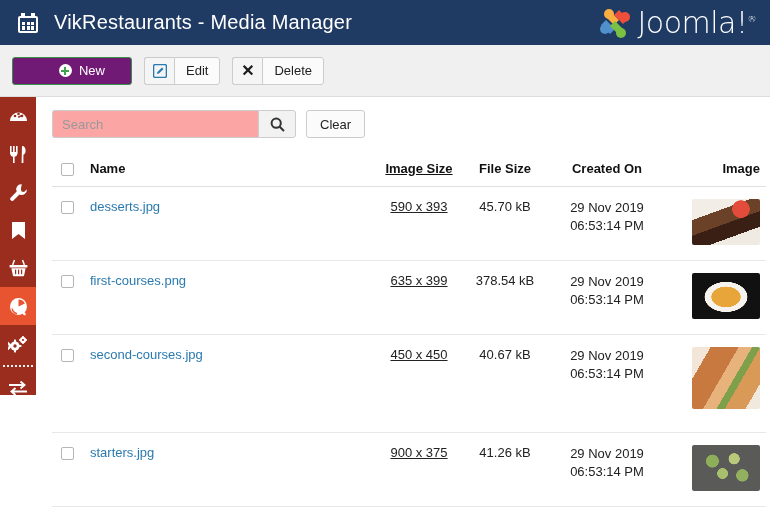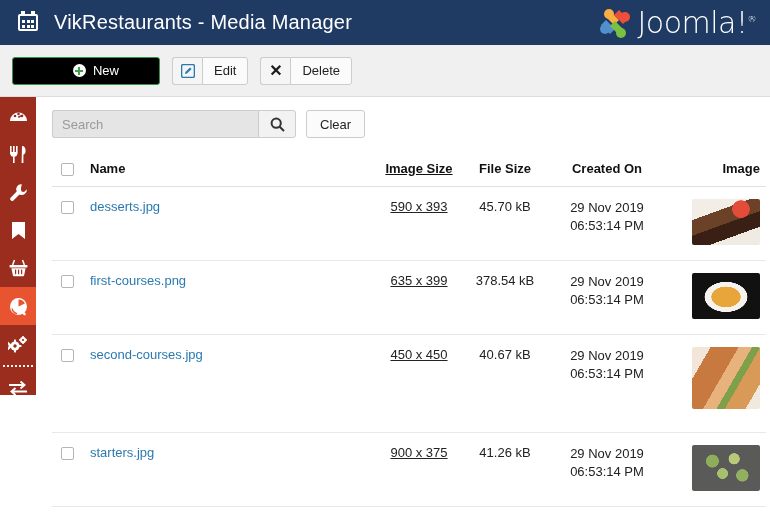--- a/index.html
+++ b/index.html
@@ -10,21 +10,21 @@
     font-family: "Liberation Sans", sans-serif;
   }
 
   
   .header {
     position: absolute; left: 0; top: 0;
     width: 770px; height: 45px;
     background: #1f3a63;
     display: flex; align-items: center;
   }
-  .header-left { display: flex; padding-left: 18px; }
+  .header-left { display: flex; align-items: center; padding-left: 18px; }
   .cal-icon { width: 20px; height: 20px; position: relative; display: block; }
   .cal-icon .frame {
     position: absolute; left: 0; top: 3px; width: 20px; height: 17px;
     border: 2px solid #ffffff; border-radius: 2px; background: #1f3a63;
   }
   .cal-icon .tab-l, .cal-icon .tab-r {
     position: absolute; top: 0; width: 4px; height: 4px; background: #ffffff;
   }
   .cal-icon .tab-l { left: 3px; }
   .cal-icon .tab-r { left: 13px; }
@@ -51,21 +51,21 @@
 
   
   .toolbar {
     position: absolute; left: 0; top: 45px;
     width: 770px; height: 52px;
     background: #f0f0f0;
     border-bottom: 1px solid #dcdcdc;
     display: flex; align-items: center; padding-left: 12px; gap: 12px;
   }
   .btn-new {
-    width: 148px; height: 28px; background: #000000;
+    width: 120px; height: 28px; background: #701a75;
     border: 1px solid #369144; border-radius: 3px;
     color: #ffffff; font-size: 13px;
     display: flex; align-items: center; justify-content: center; gap: 7px;
     cursor: pointer;
     padding-left: 20px;
   }
   .plus-icon {
     width: 13px; height: 13px; border-radius: 50%; background: #ffffff;
     position: relative; flex: none;
   }
@@ -114,21 +114,21 @@
     width: 734px; height: 417px;
     background: #ffffff;
     padding: 12px 0 0 16px;
   }
   .search-row { display: flex; align-items: center; gap: 10px; height: 30px; }
   .search-wrap { display: flex; }
   .search-input {
     width: 206px; height: 28px;
     border: 1px solid #cccccc; border-right: none; border-radius: 3px 0 0 3px;
     padding: 0 9px; font-size: 13px; color: #333333; outline: none;
-    font-family: "Liberation Sans", sans-serif; background: #e5e5e5;
+    font-family: "Liberation Sans", sans-serif; background: #fca5a5;
   }
   .search-input::placeholder { color: #999999; }
   .search-btn {
     width: 38px; height: 28px; border: 1px solid #cccccc;
     border-radius: 0 3px 3px 0; background: #f2f2f2;
     display: flex; align-items: center; justify-content: center; cursor: pointer;
   }
   .search-btn svg { display: block; stroke: #333333; fill: none; stroke-width: 2; }
   .clear-btn {
     height: 28px; padding: 0 13px; border: 1px solid #cccccc; border-radius: 3px;

